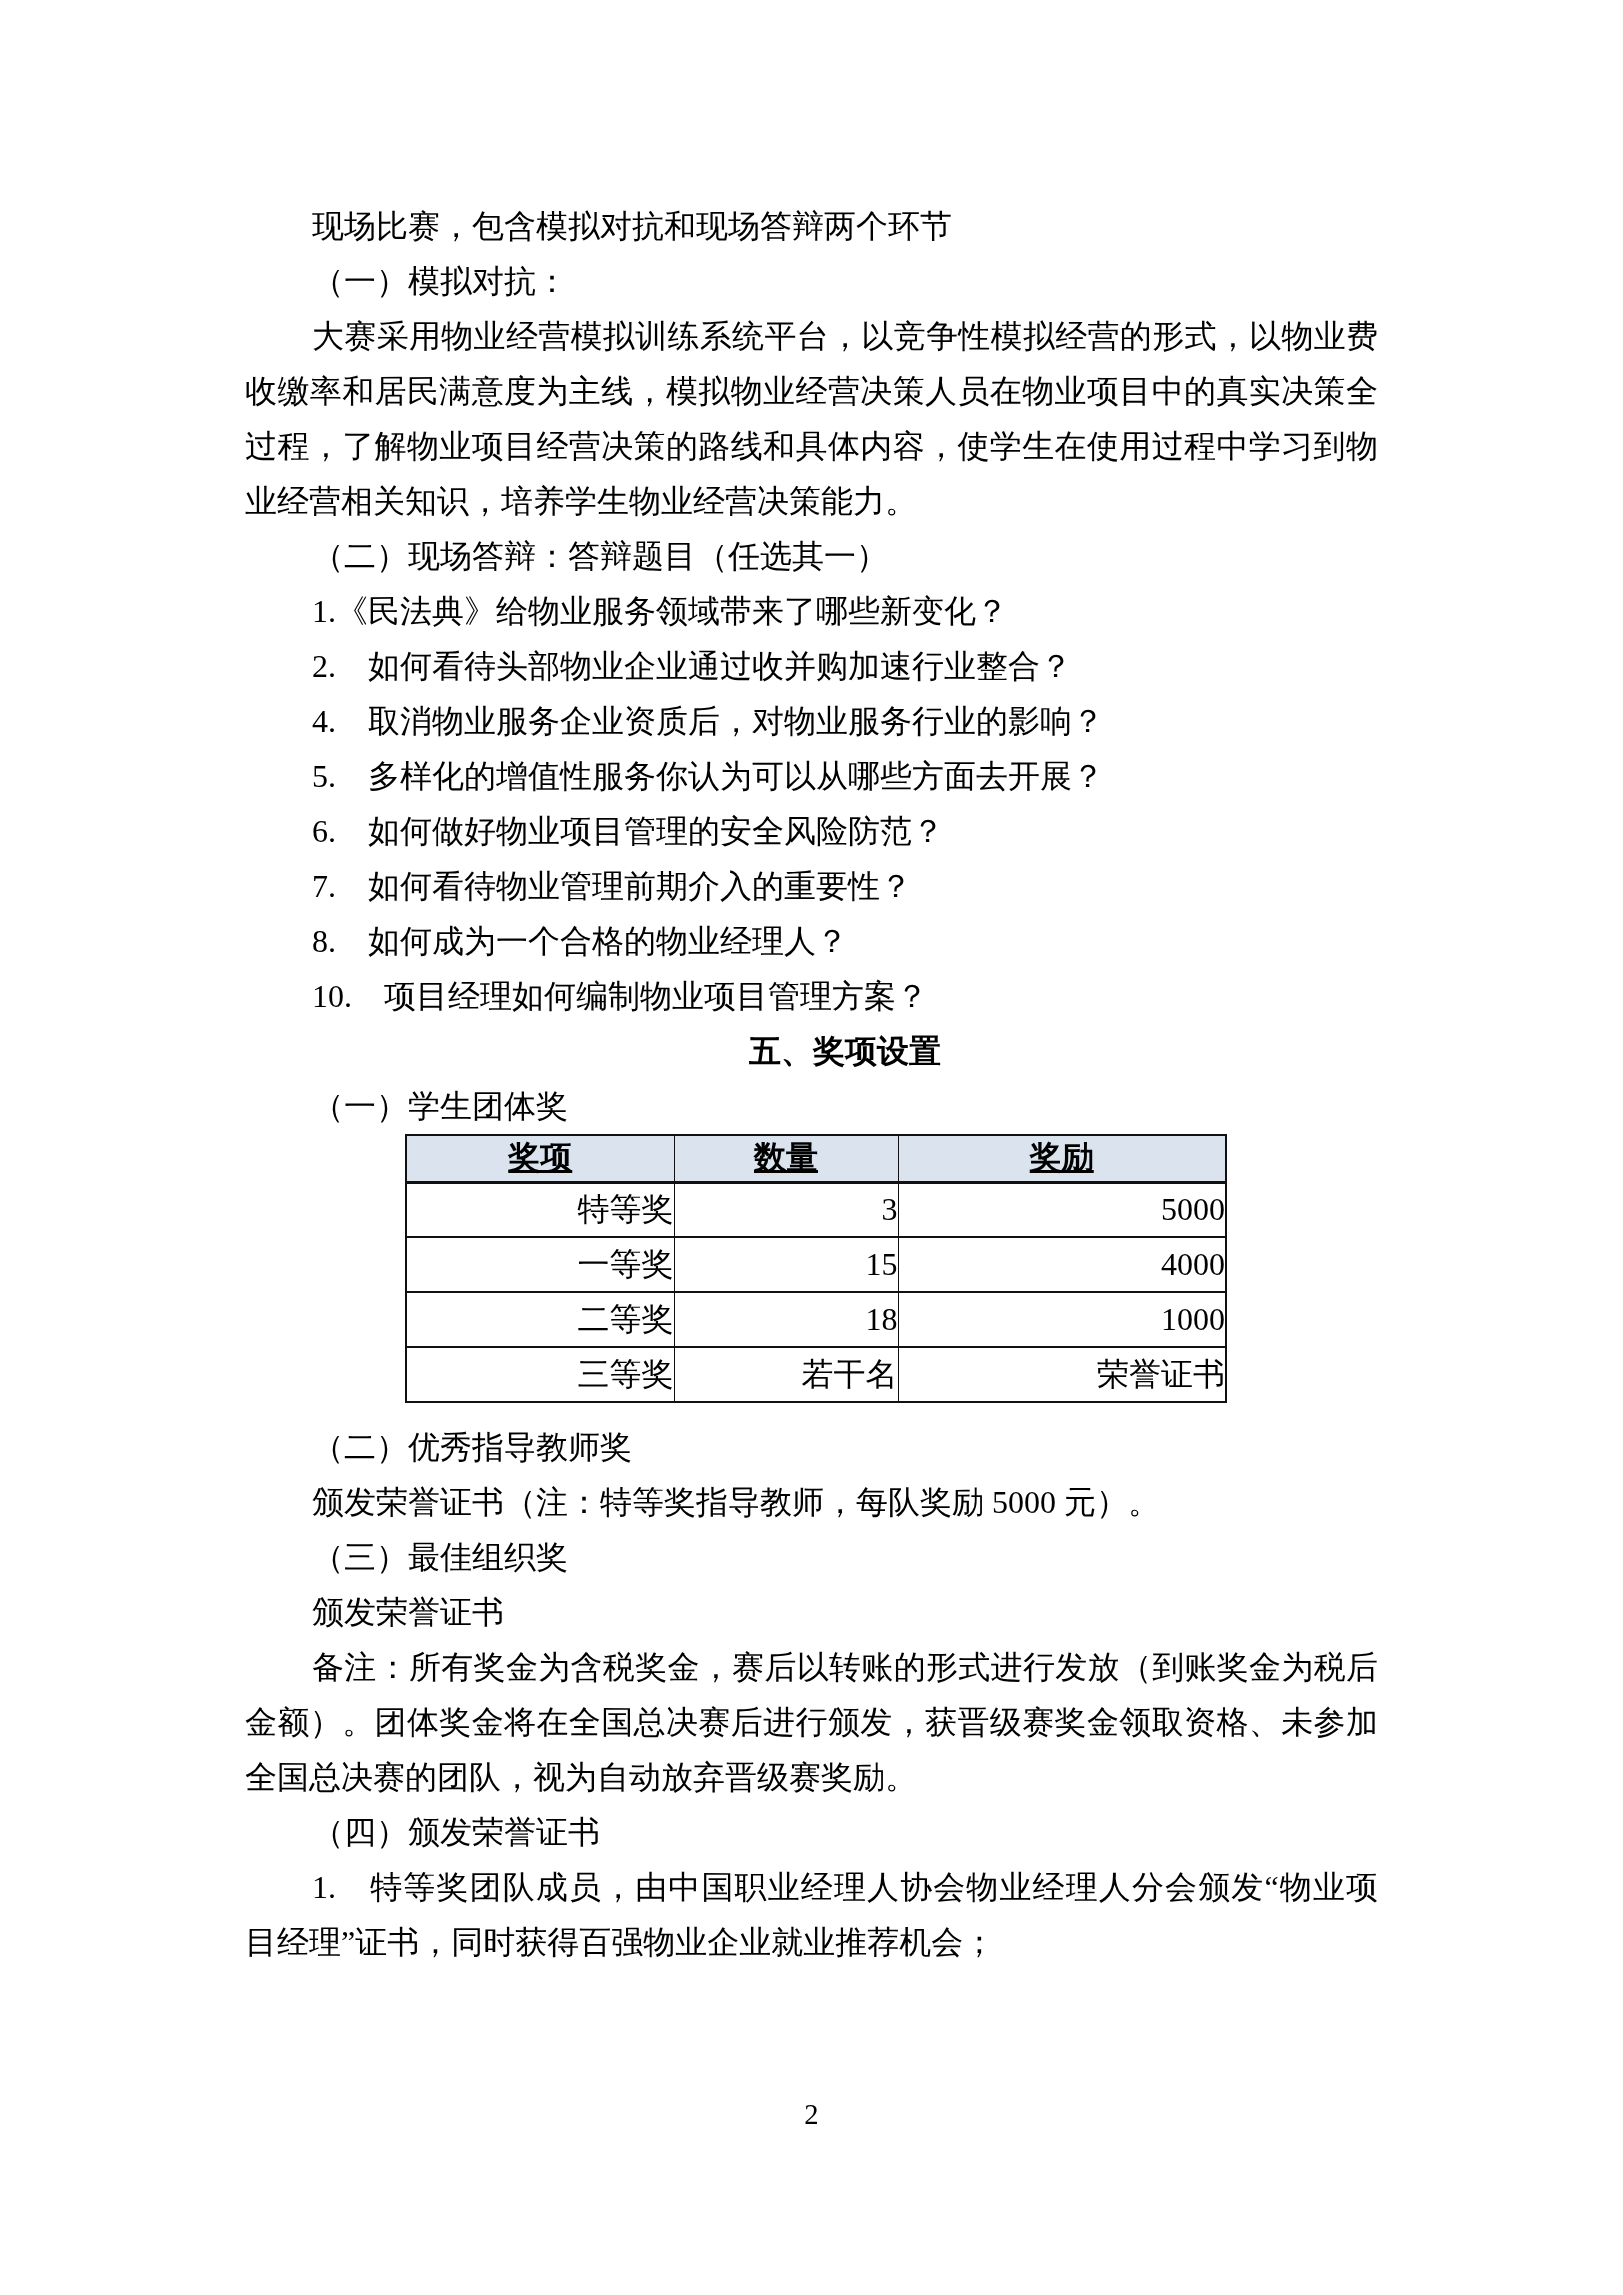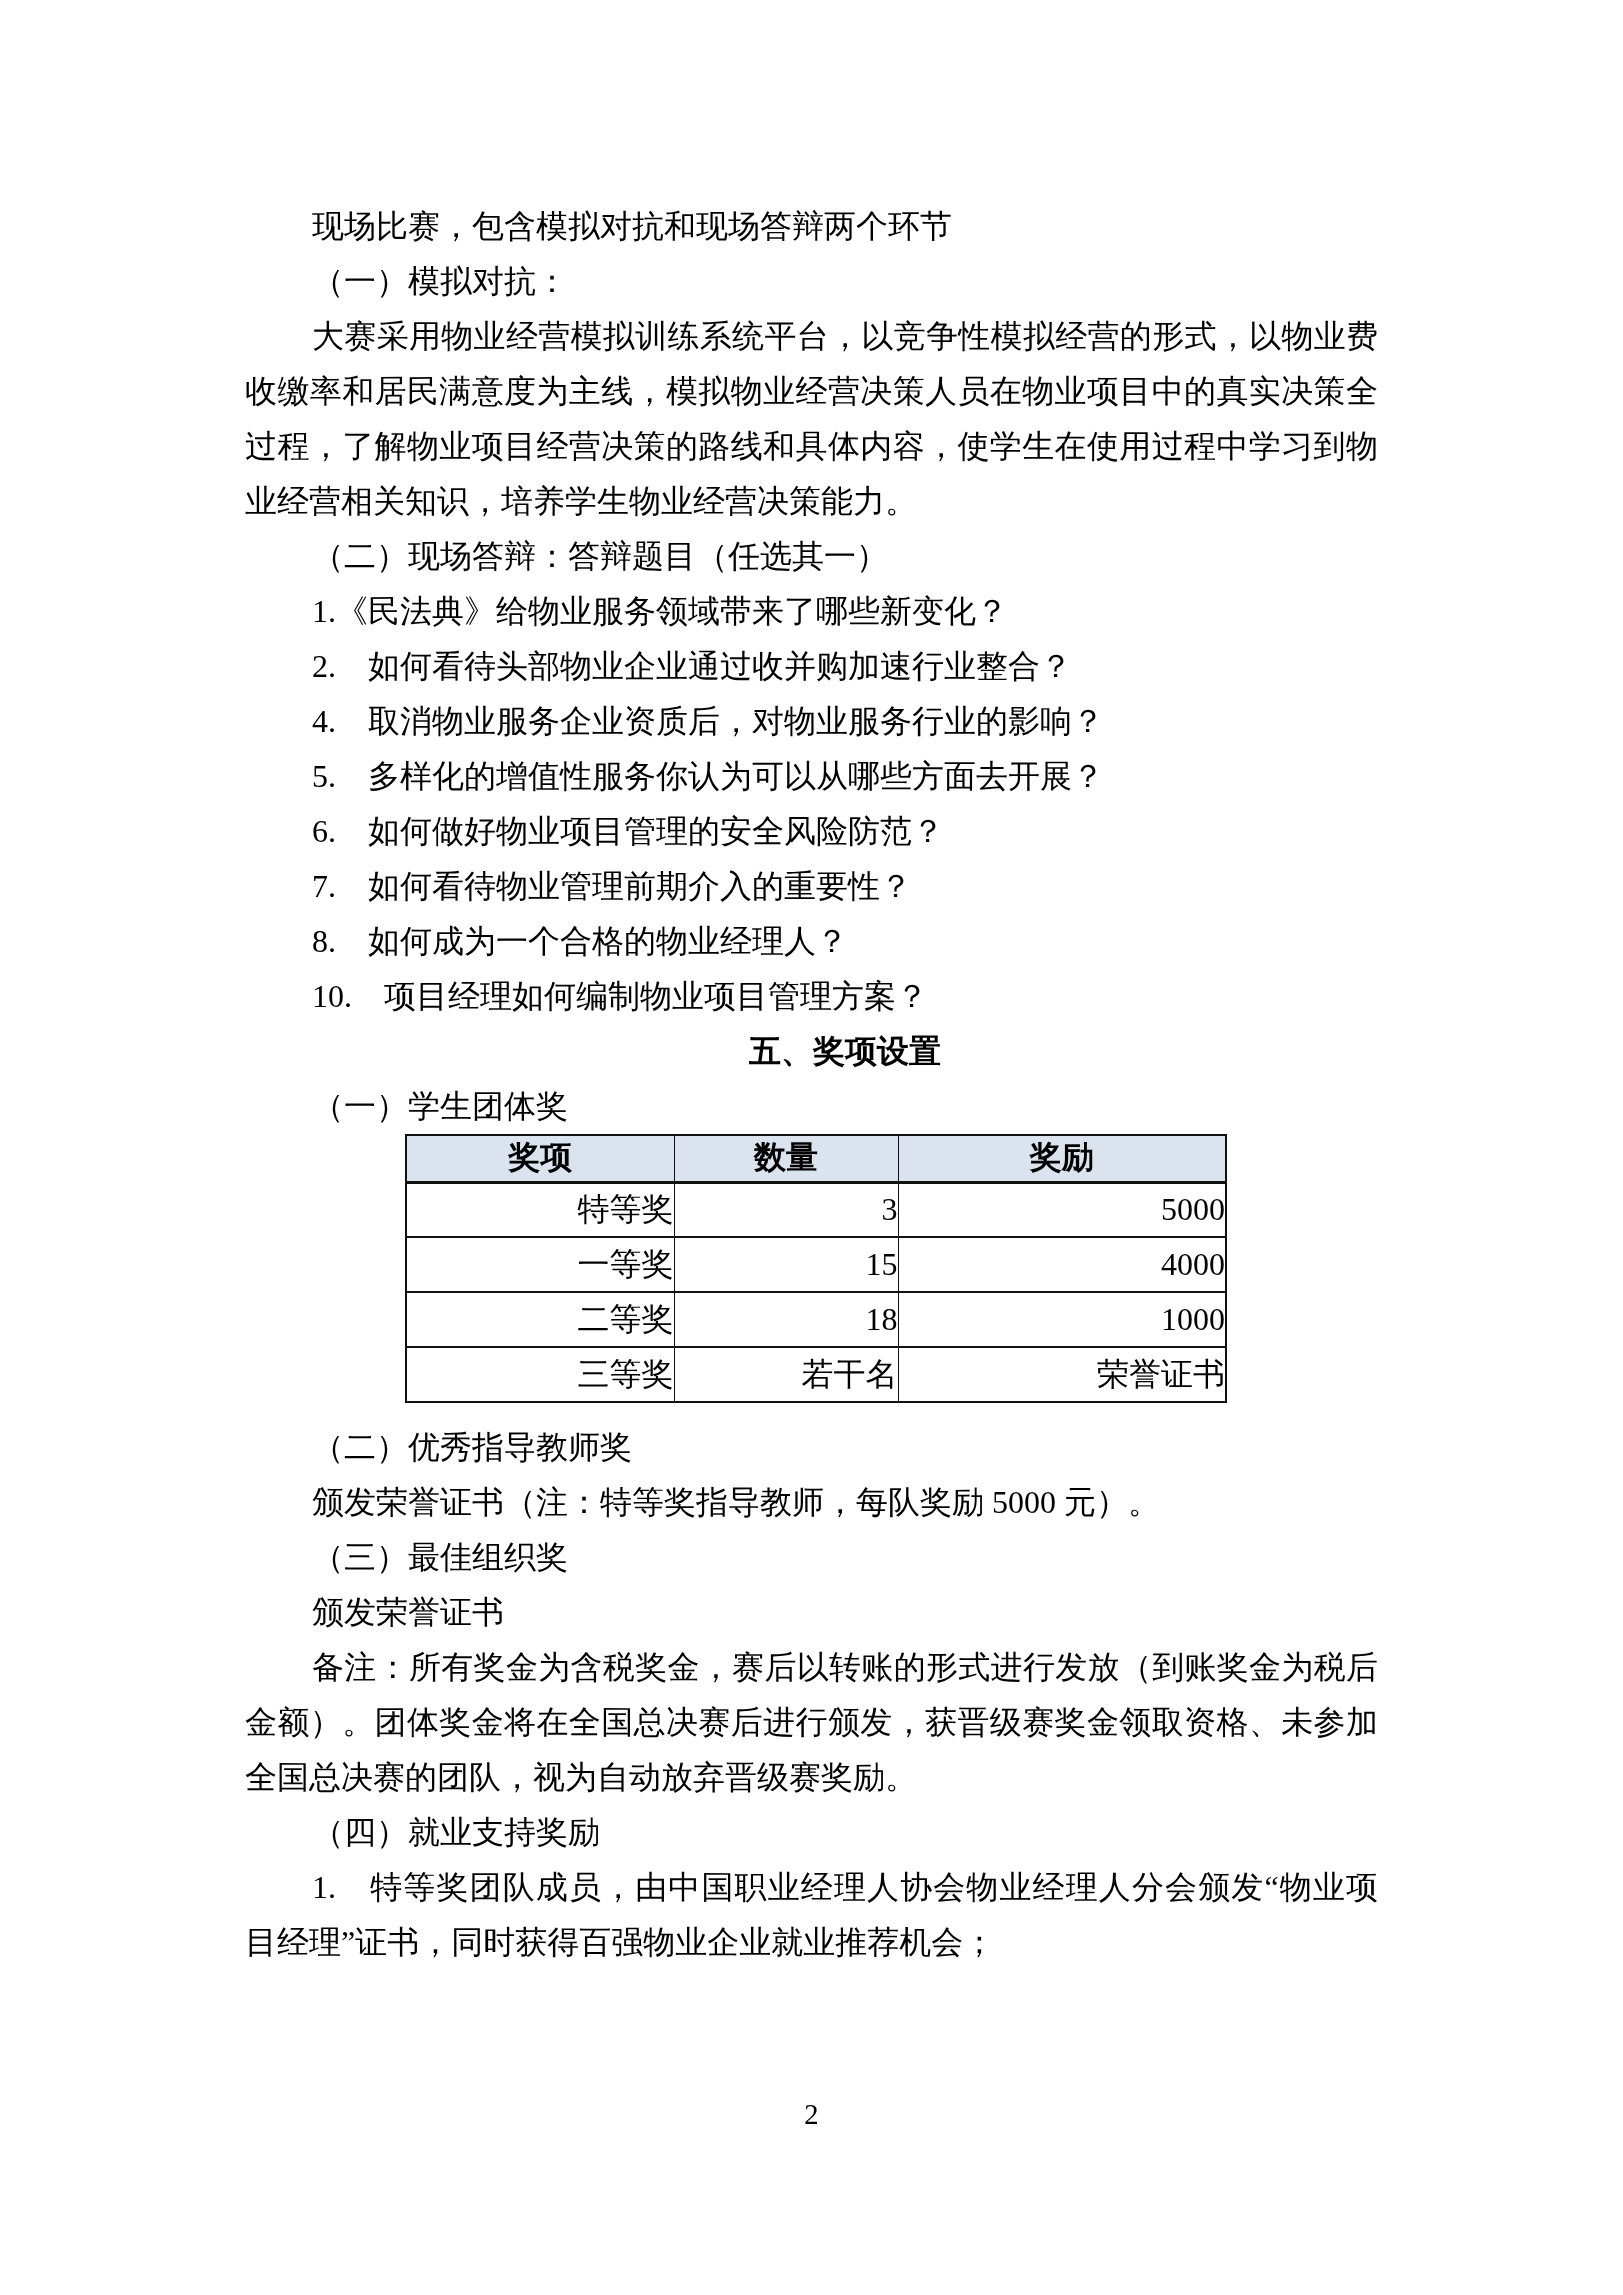--- a/index.html
+++ b/index.html
@@ -65,20 +65,21 @@
     border-bottom:2.6px solid var(--rule);
     text-align:center;
     vertical-align:middle;
     font-size:32px;
   }
   table.awards th{
     height:47px;
     background:var(--header-bg);
     font-weight:bold;
     border-bottom-width:3.2px;
+    text-decoration:underline;
   }
   table.awards td{
     height:55px;
     font-weight:normal;
     text-align:right;
   }
   .page-number{
     position:absolute;
     top:2095px;
     left:0;
@@ -148,20 +149,20 @@
     </tbody>
   </table>
 
   <div class="line s-indent">（二）优秀指导教师奖</div>
     <div class="line s-indent">颁发荣誉证书（注：特等奖指导教师，每队奖励 5000 元）。</div>
     <div class="line s-indent">（三）最佳组织奖</div>
     <div class="line s-indent">颁发荣誉证书</div>
     <div class="line s-indent-justify">备注：所有奖金为含税奖金，赛后以转账的形式进行发放（到账奖金为税后</div>
     <div class="line s-justify">金额）。团体奖金将在全国总决赛后进行颁发，获晋级赛奖金领取资格、未参加</div>
     <div class="line s-plain">全国总决赛的团队，视为自动放弃晋级赛奖励。</div>
-    <div class="line s-indent">（四）就业支持奖励</div>
+    <div class="line s-indent">（四）颁发荣誉证书</div>
     <div class="line s-indent-justify">1.　特等奖团队成员，由中国职业经理人协会物业经理人分会颁发“物业项</div>
     <div class="line s-plain">目经理”证书，同时获得百强物业企业就业推荐机会；</div>
 
 </div>
 
 <div class="page-number">2</div>
 
 
 </body></html>

